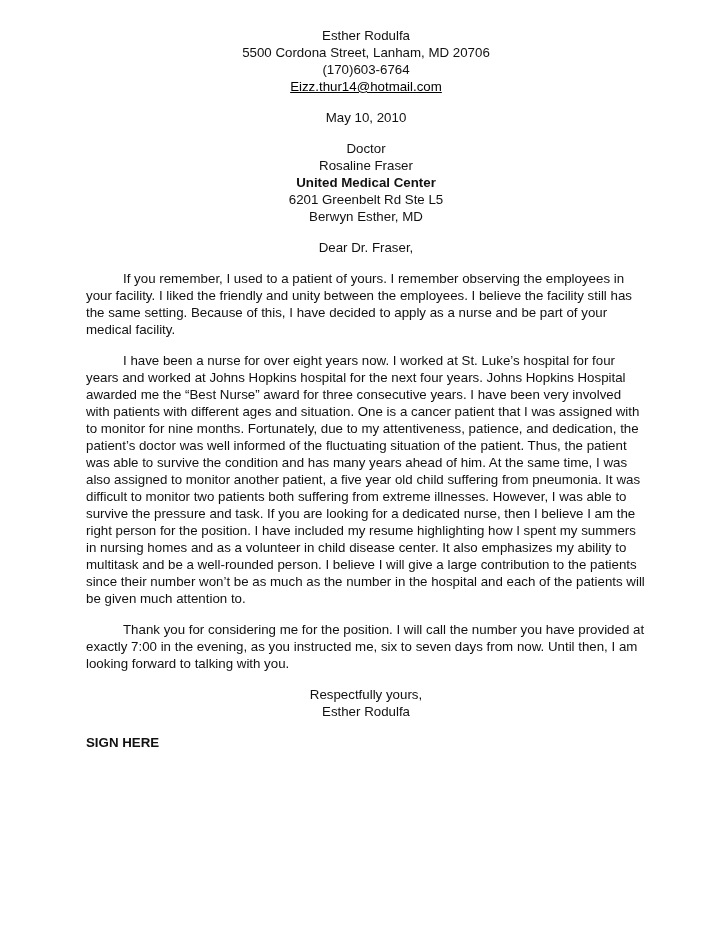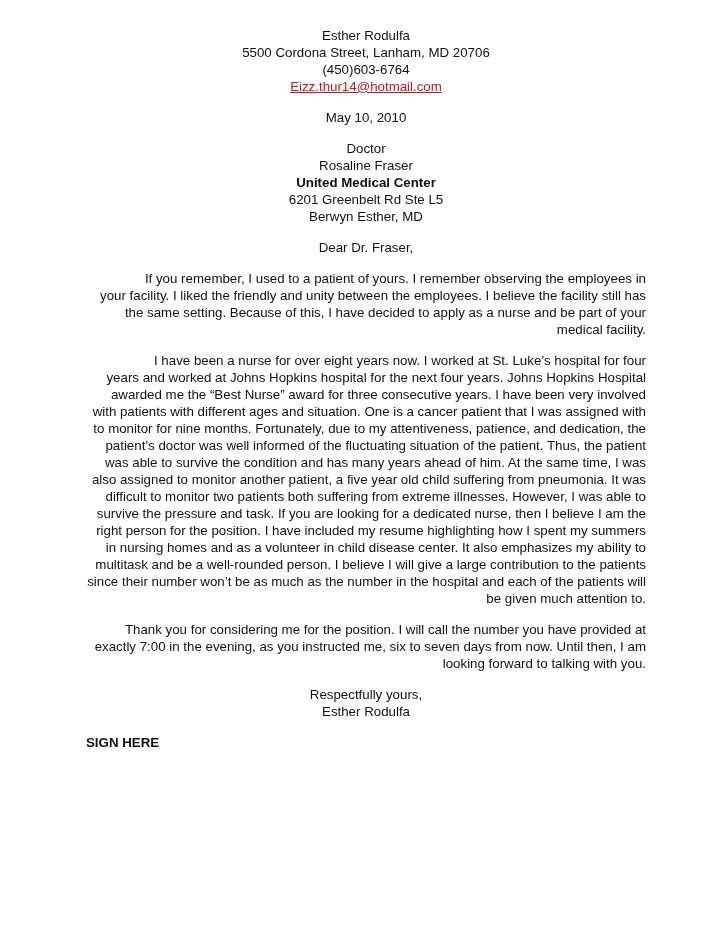--- a/index.html
+++ b/index.html
@@ -23,51 +23,51 @@
     padding: 27px 82px 0 86px;
     background: #ffffff;
     overflow: hidden;
   }
   .letterhead {
     text-align: center;
     margin: 0 0 14px 0;
   }
   .letterhead div { white-space: nowrap; }
   a.email-link {
-    color: #b91c1c;
+    color: #000000;
     cursor: pointer;
   }
   .block {
     margin: 0 0 14px 0;
   }
   .block div { white-space: nowrap; text-align: center; }
   p.para {
     margin: 0 0 14px 0;
-    text-align: right;
+    text-align: left;
   }
   p.indent {
     text-indent: 37px;
   }
   .bold {
     font-weight: bold;
   }
   .sign-here {
     font-weight: bold;
     margin: 0;
   }
 </style>
 </head>
 <body>
 
 <div class="page">
 
   <div class="letterhead">
     <div>Esther Rodulfa</div>
     <div>5500 Cordona Street, Lanham, MD 20706</div>
-    <div>(450)603-6764</div>
+    <div>(170)603-6764</div>
     <div><a class="email-link" href="#">Eizz.thur14@hotmail.com</a></div>
   </div>
 
   <div class="block">
     <div>May 10, 2010</div>
   </div>
 
   <div class="block">
     <div>Doctor</div>
     <div>Rosaline Fraser</div>

